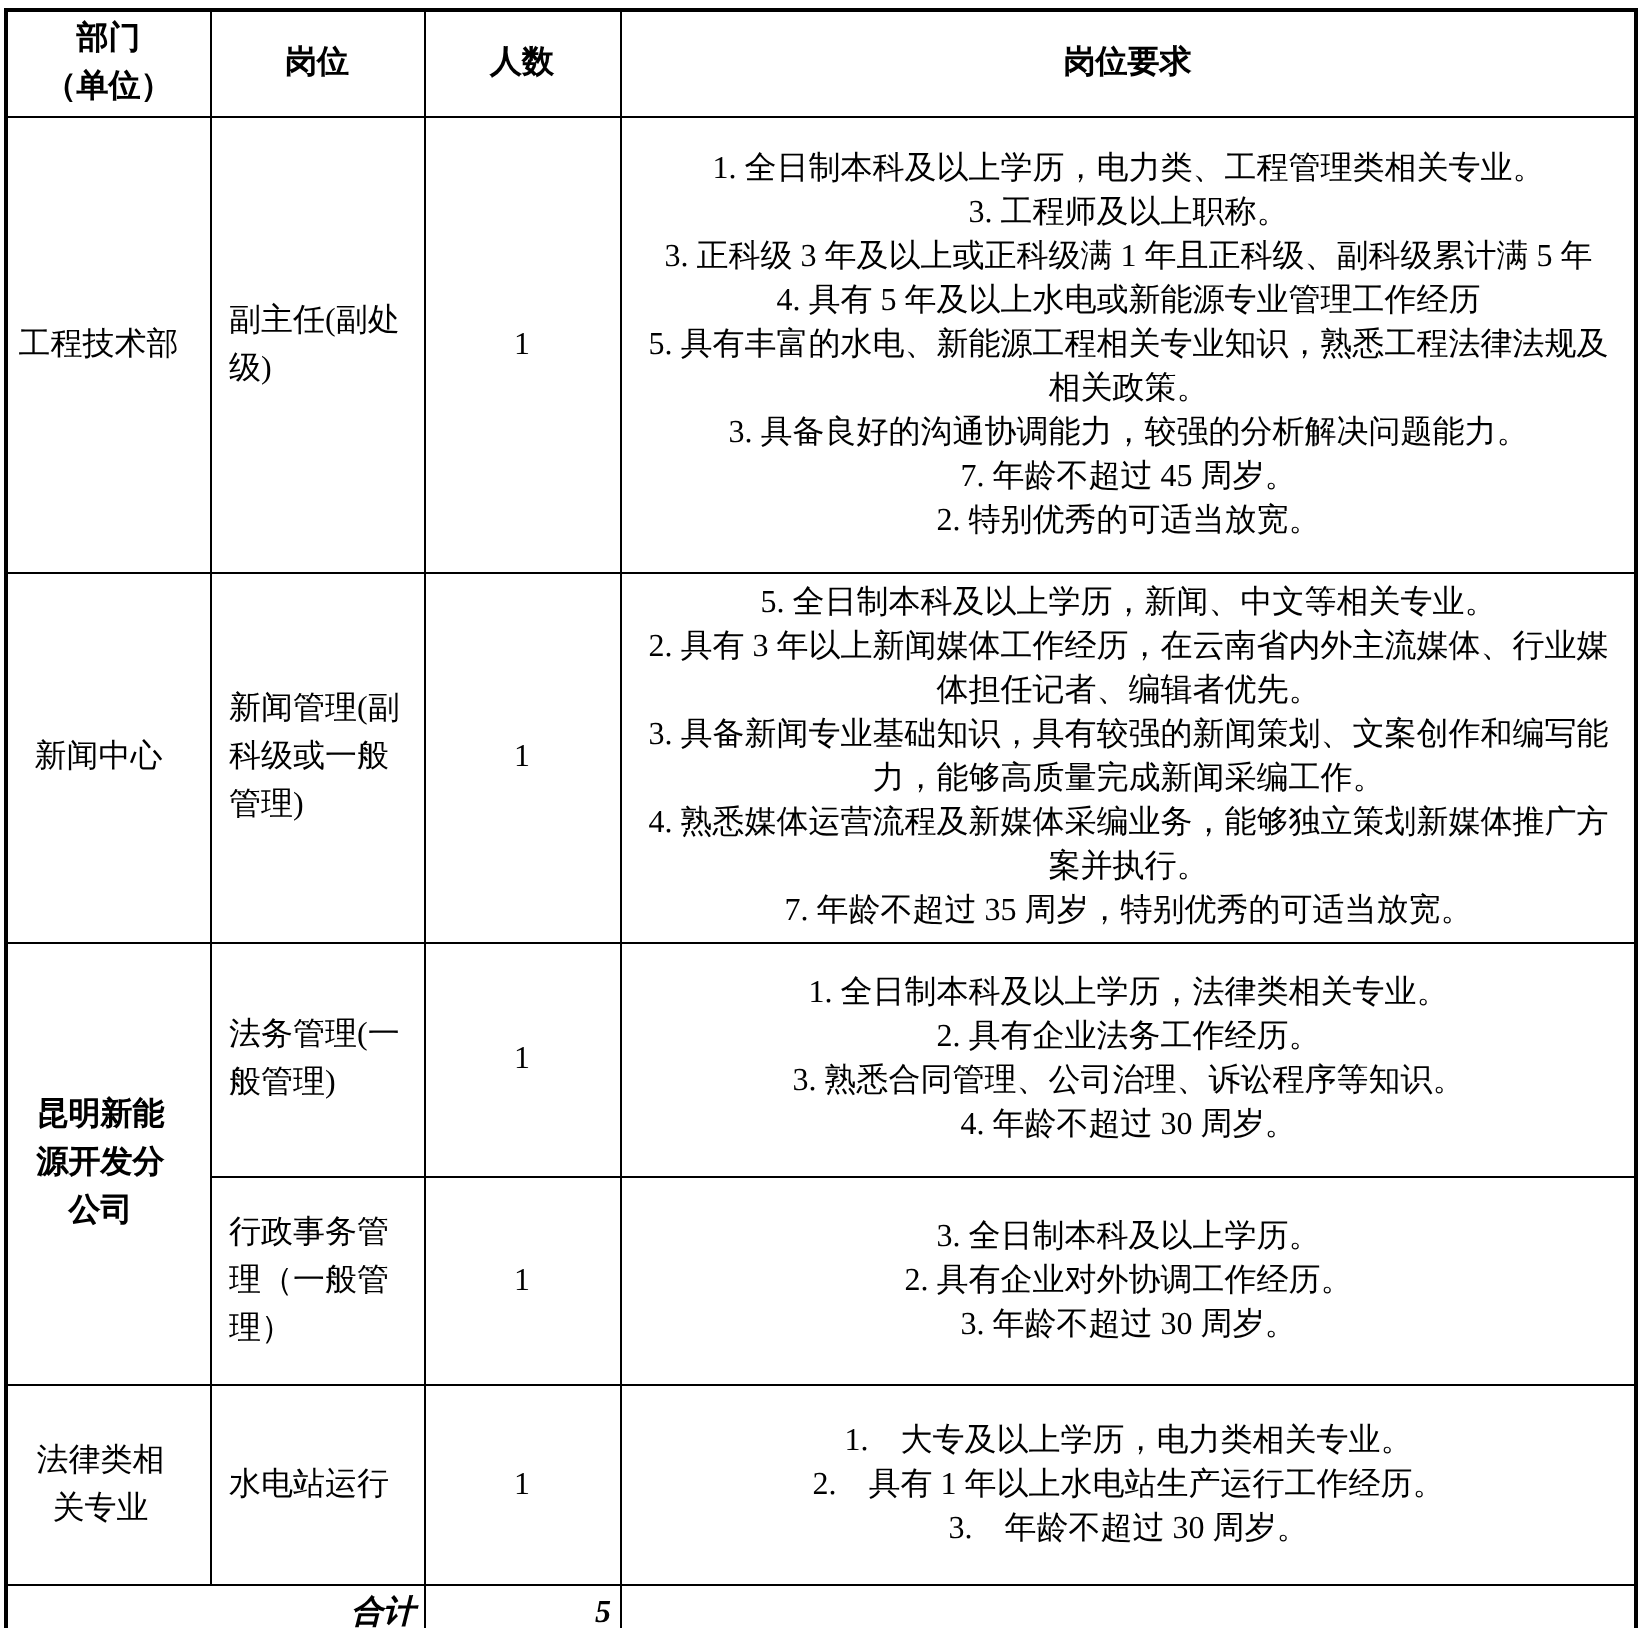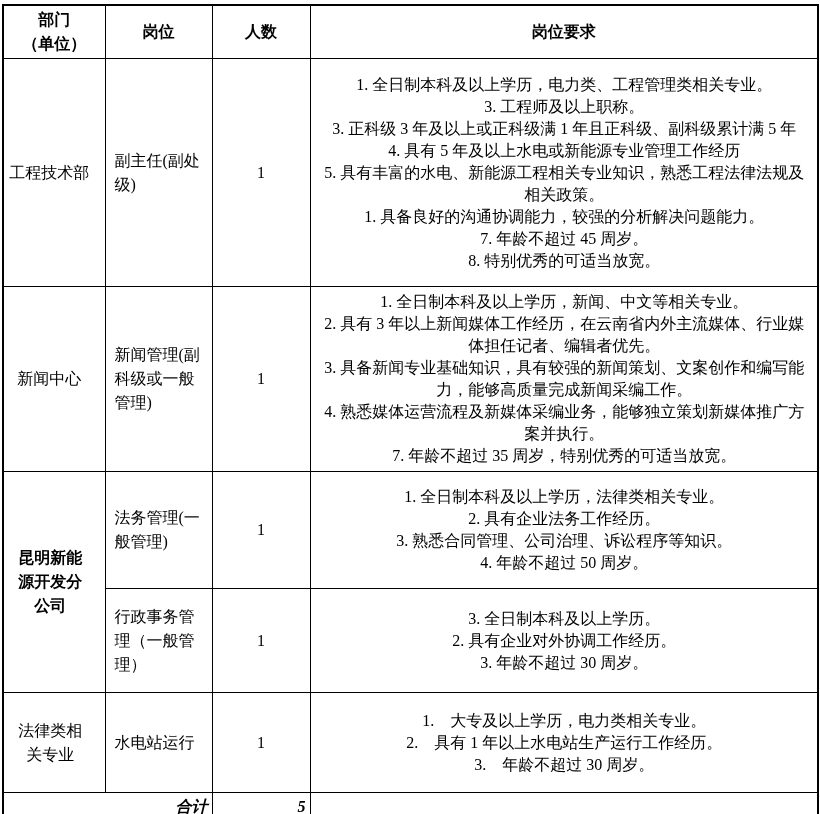--- a/index.html
+++ b/index.html
@@ -98,48 +98,48 @@
     <tr class="r1">
       <td class="dept">工程技术部</td>
       <td class="pos">副主任(副处级)</td>
       <td class="num">1</td>
       <td class="req">
           <div class="req-item">1. 全日制本科及以上学历，电力类、工程管理类相关专业。</div>
           <div class="req-item">3. 工程师及以上职称。</div>
           <div class="req-item">3. 正科级 3 年及以上或正科级满 1 年且正科级、副科级累计满 5 年</div>
           <div class="req-item">4. 具有 5 年及以上水电或新能源专业管理工作经历</div>
           <div class="req-item">5. 具有丰富的水电、新能源工程相关专业知识，熟悉工程法律法规及相关政策。</div>
-          <div class="req-item">1. 具备良好的沟通协调能力，较强的分析解决问题能力。</div>
+          <div class="req-item">3. 具备良好的沟通协调能力，较强的分析解决问题能力。</div>
           <div class="req-item">7. 年龄不超过 45 周岁。</div>
-          <div class="req-item">8. 特别优秀的可适当放宽。</div>
+          <div class="req-item">2. 特别优秀的可适当放宽。</div>
         </td>
     </tr>
 
     <tr class="r2">
       <td class="dept">新闻中心</td>
       <td class="pos">新闻管理(副科级或一般管理)</td>
       <td class="num">1</td>
       <td class="req">
-          <div class="req-item">1. 全日制本科及以上学历，新闻、中文等相关专业。</div>
+          <div class="req-item">5. 全日制本科及以上学历，新闻、中文等相关专业。</div>
           <div class="req-item">2. 具有 3 年以上新闻媒体工作经历，在云南省内外主流媒体、行业媒体担任记者、编辑者优先。</div>
           <div class="req-item">3. 具备新闻专业基础知识，具有较强的新闻策划、文案创作和编写能力，能够高质量完成新闻采编工作。</div>
           <div class="req-item">4. 熟悉媒体运营流程及新媒体采编业务，能够独立策划新媒体推广方案并执行。</div>
           <div class="req-item">7. 年龄不超过 35 周岁，特别优秀的可适当放宽。</div>
         </td>
     </tr>
 
     <tr class="r3">
       <td class="dept left bold" rowspan="2">昆明新能源开发分公司</td>
       <td class="pos">法务管理(一般管理)</td>
       <td class="num">1</td>
       <td class="req">
           <div class="req-item">1. 全日制本科及以上学历，法律类相关专业。</div>
           <div class="req-item">2. 具有企业法务工作经历。</div>
           <div class="req-item">3. 熟悉合同管理、公司治理、诉讼程序等知识。</div>
-          <div class="req-item">4. 年龄不超过 50 周岁。</div>
+          <div class="req-item">4. 年龄不超过 30 周岁。</div>
         </td>
     </tr>
 
     <tr class="r4">
       <td class="pos">行政事务管理（一般管理）</td>
       <td class="num">1</td>
       <td class="req">
           <div class="req-item">3. 全日制本科及以上学历。</div>
           <div class="req-item">2. 具有企业对外协调工作经历。</div>
           <div class="req-item">3. 年龄不超过 30 周岁。</div>

